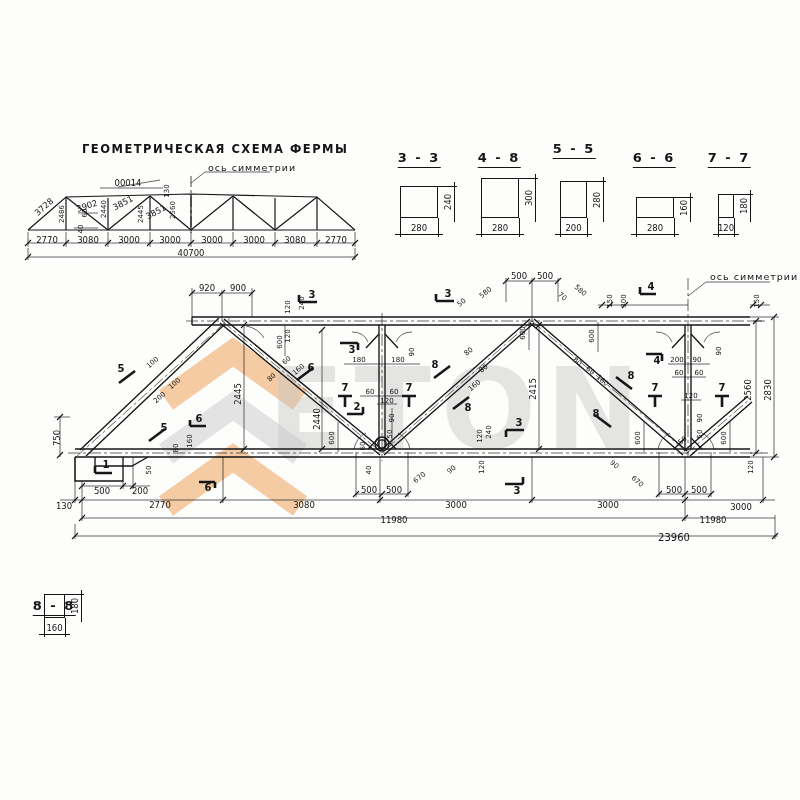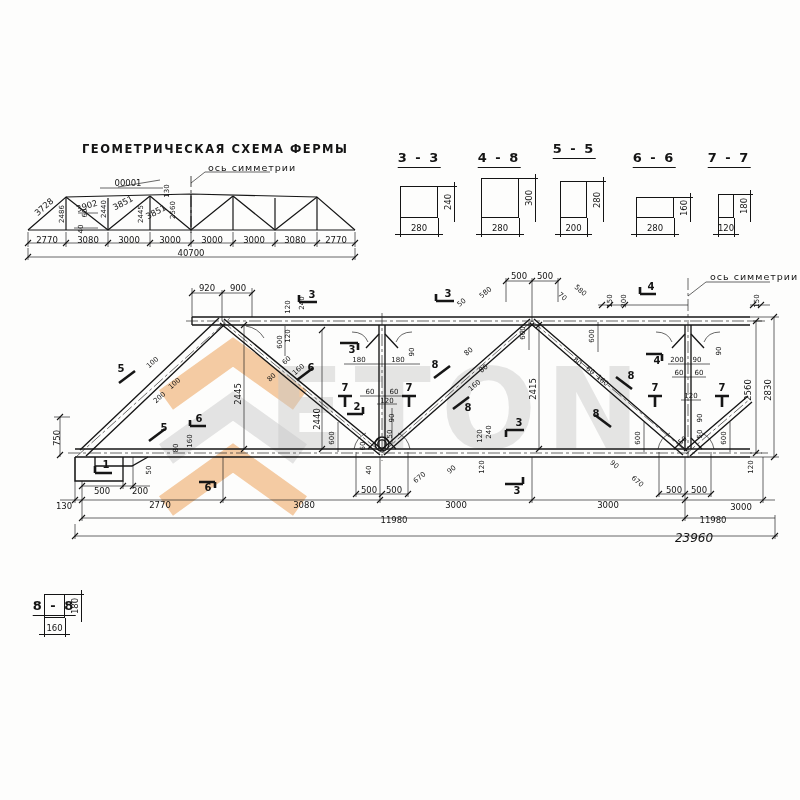--- a/index.html
+++ b/index.html
@@ -192,21 +192,21 @@
 
   <div id="labels">
       <div class="lbl" style="left: 44px; top: 207px; font-size: 8.5px; transform: translate(-50%, -50%) rotate(-41deg);">3728</div>
       <div class="lbl" style="left: 62px; top: 214px; font-size: 7px; transform: translate(-50%, -50%) rotate(-90deg);">2486</div>
       <div class="lbl" style="left: 87px; top: 206px; font-size: 8.5px; transform: translate(-50%, -50%) rotate(-18deg);">3902</div>
       <div class="lbl" style="left: 104px; top: 209px; font-size: 7px; transform: translate(-50%, -50%) rotate(-90deg);">2440</div>
       <div class="lbl" style="left: 123px; top: 203px; font-size: 8.5px; transform: translate(-50%, -50%) rotate(-28deg);">3851</div>
       <div class="lbl" style="left: 141px; top: 214px; font-size: 7px; transform: translate(-50%, -50%) rotate(-90deg);">2445</div>
       <div class="lbl" style="left: 156px; top: 212px; font-size: 8.5px; transform: translate(-50%, -50%) rotate(-28deg);">3851</div>
       <div class="lbl" style="left: 173px; top: 210px; font-size: 7px; transform: translate(-50%, -50%) rotate(-90deg);">2560</div>
-      <div class="lbl" style="left: 128px; top: 183px; font-size: 8.5px; transform: translate(-50%, -50%) rotate(0deg);">00001</div>
+      <div class="lbl" style="left: 128px; top: 183px; font-size: 8.5px; transform: translate(-50%, -50%) rotate(0deg);">00014</div>
       <div class="lbl" style="left: 167px; top: 191px; font-size: 7px; transform: translate(-50%, -50%) rotate(-90deg);">130</div>
       <div class="lbl" style="left: 85px; top: 213px; font-size: 7px; transform: translate(-50%, -50%) rotate(-90deg);">60</div>
       <div class="lbl" style="left: 81px; top: 229px; font-size: 7px; transform: translate(-50%, -50%) rotate(-90deg);">40</div>
       <div class="lbl" style="left: 47px; top: 240px; font-size: 8.5px; transform: translate(-50%, -50%) rotate(0deg);">2770</div>
       <div class="lbl" style="left: 88px; top: 240px; font-size: 8.5px; transform: translate(-50%, -50%) rotate(0deg);">3080</div>
       <div class="lbl" style="left: 129px; top: 240px; font-size: 8.5px; transform: translate(-50%, -50%) rotate(0deg);">3000</div>
       <div class="lbl" style="left: 170px; top: 240px; font-size: 8.5px; transform: translate(-50%, -50%) rotate(0deg);">3000</div>
       <div class="lbl" style="left: 212px; top: 240px; font-size: 8.5px; transform: translate(-50%, -50%) rotate(0deg);">3000</div>
       <div class="lbl" style="left: 254px; top: 240px; font-size: 8.5px; transform: translate(-50%, -50%) rotate(0deg);">3000</div>
       <div class="lbl" style="left: 295px; top: 240px; font-size: 8.5px; transform: translate(-50%, -50%) rotate(0deg);">3080</div>
@@ -285,21 +285,21 @@
       <div class="lbl" style="left: 149px; top: 470px; font-size: 7px; transform: translate(-50%, -50%) rotate(-90deg);">50</div>
       <div class="lbl" style="left: 176px; top: 448px; font-size: 7px; transform: translate(-50%, -50%) rotate(-90deg);">80</div>
       <div class="lbl" style="left: 190px; top: 441px; font-size: 7px; transform: translate(-50%, -50%) rotate(-90deg);">160</div>
       <div class="lbl" style="left: 160px; top: 505px; font-size: 8.5px; transform: translate(-50%, -50%) rotate(0deg);">2770</div>
       <div class="lbl" style="left: 304px; top: 505px; font-size: 8.5px; transform: translate(-50%, -50%) rotate(0deg);">3080</div>
       <div class="lbl" style="left: 456px; top: 505px; font-size: 8.5px; transform: translate(-50%, -50%) rotate(0deg);">3000</div>
       <div class="lbl" style="left: 608px; top: 505px; font-size: 8.5px; transform: translate(-50%, -50%) rotate(0deg);">3000</div>
       <div class="lbl" style="left: 741px; top: 507px; font-size: 8.5px; transform: translate(-50%, -50%) rotate(0deg);">3000</div>
       <div class="lbl" style="left: 394px; top: 520px; font-size: 8.5px; transform: translate(-50%, -50%) rotate(0deg);">11980</div>
       <div class="lbl" style="left: 713px; top: 520px; font-size: 8.5px; transform: translate(-50%, -50%) rotate(0deg);">11980</div>
-      <div class="lbl" style="left: 694px; top: 538px; font-size: 12px; transform: translate(-50%, -50%) rotate(0deg); font-style: italic;">23960</div>
+      <div class="lbl" style="left: 674px; top: 538px; font-size: 10px; transform: translate(-50%, -50%) rotate(0deg);">23960</div>
       <div class="lbl" style="left: 748px; top: 390px; font-size: 8.5px; transform: translate(-50%, -50%) rotate(-90deg);">2560</div>
       <div class="lbl" style="left: 768px; top: 390px; font-size: 8.5px; transform: translate(-50%, -50%) rotate(-90deg);">2830</div>
       <div class="lbl mark" style="left: 106px; top: 465px; font-size: 10px; transform: translate(-50%, -50%) rotate(0deg);">1</div>
       <div class="lbl mark" style="left: 357px; top: 407px; font-size: 10px; transform: translate(-50%, -50%) rotate(0deg);">2</div>
       <div class="lbl mark" style="left: 312px; top: 295px; font-size: 10px; transform: translate(-50%, -50%) rotate(0deg);">3</div>
       <div class="lbl mark" style="left: 448px; top: 294px; font-size: 10px; transform: translate(-50%, -50%) rotate(0deg);">3</div>
       <div class="lbl mark" style="left: 352px; top: 350px; font-size: 10px; transform: translate(-50%, -50%) rotate(0deg);">3</div>
       <div class="lbl mark" style="left: 519px; top: 423px; font-size: 10px; transform: translate(-50%, -50%) rotate(0deg);">3</div>
       <div class="lbl mark" style="left: 517px; top: 491px; font-size: 10px; transform: translate(-50%, -50%) rotate(0deg);">3</div>
       <div class="lbl mark" style="left: 651px; top: 287px; font-size: 10px; transform: translate(-50%, -50%) rotate(0deg);">4</div>

